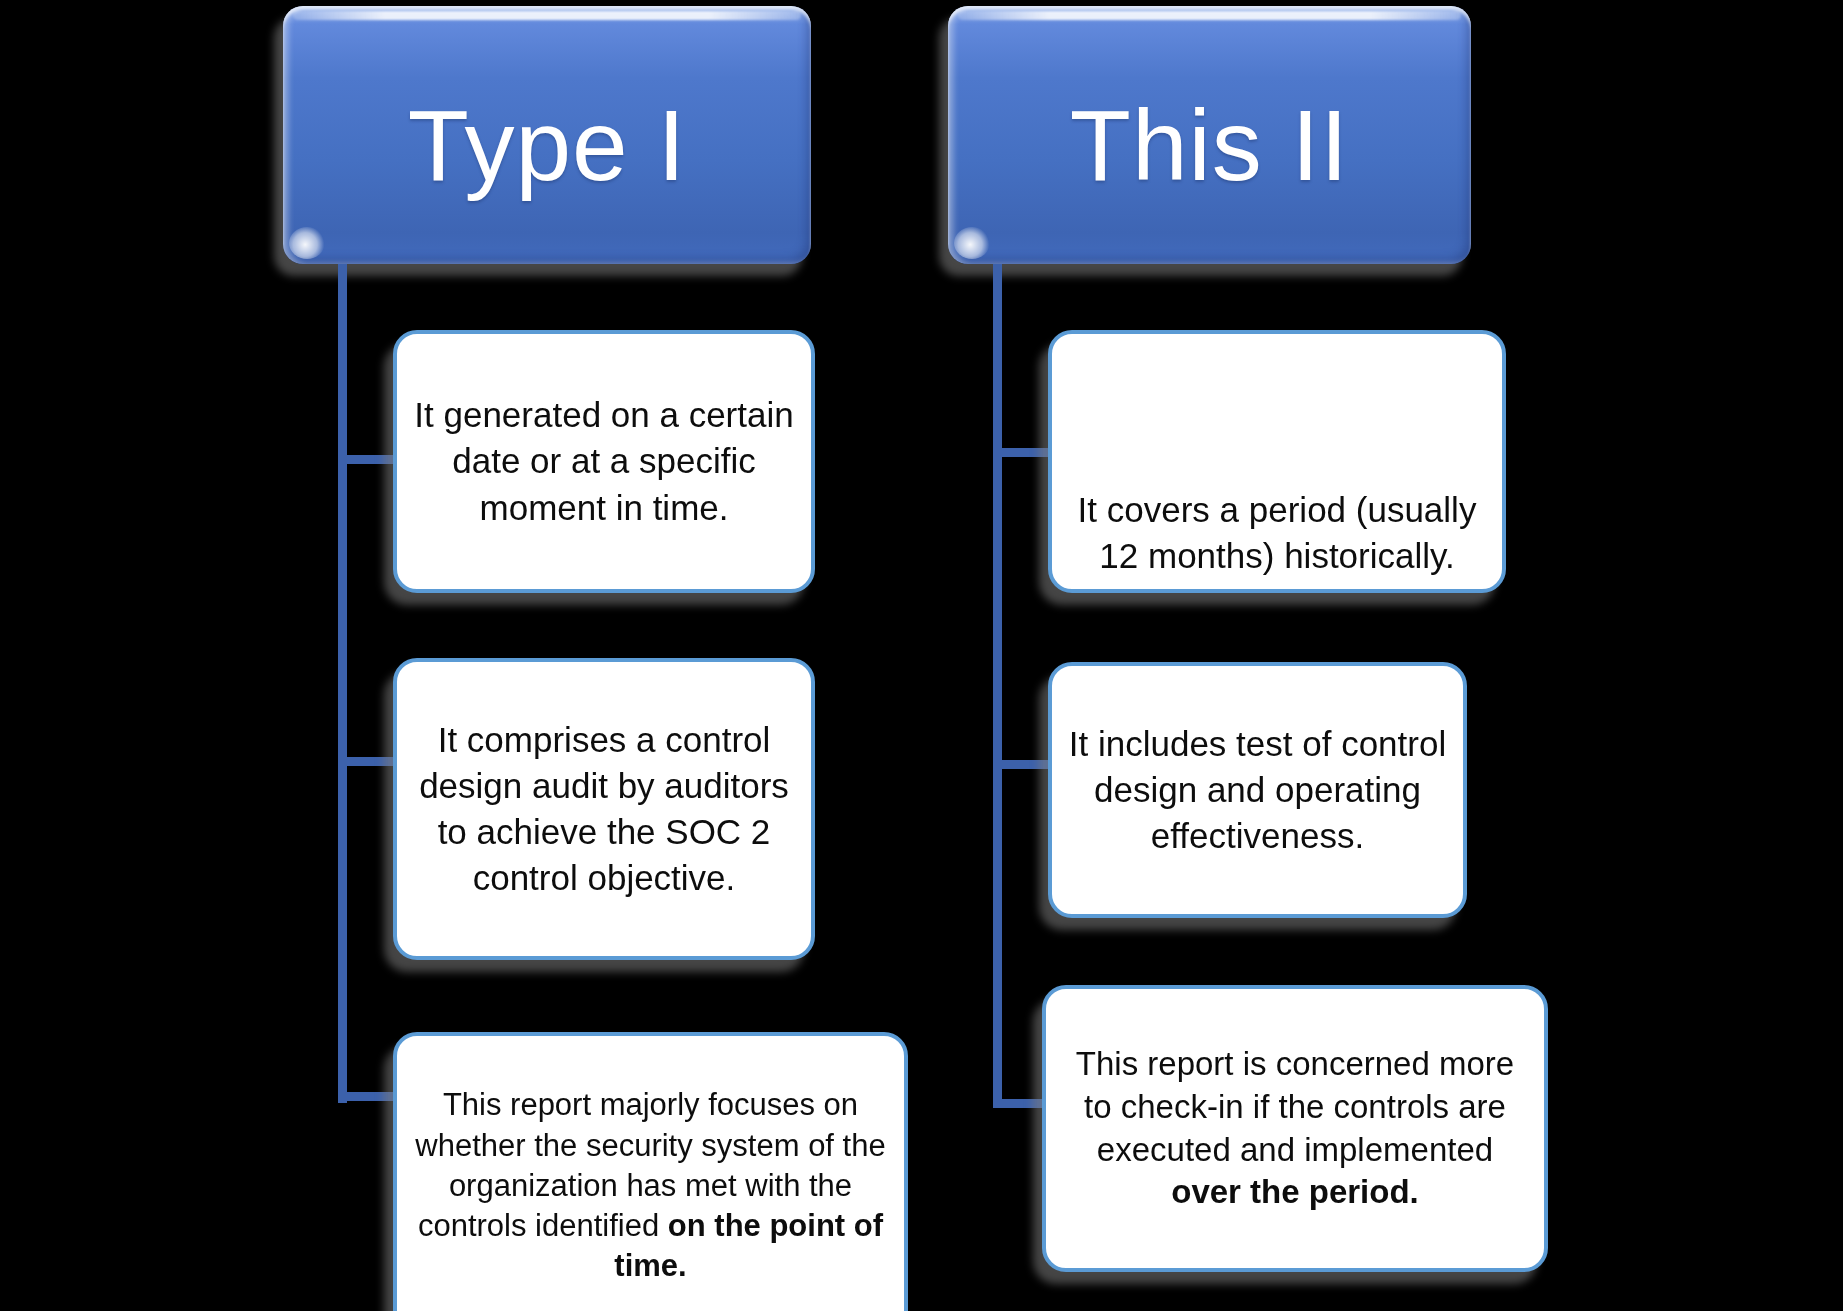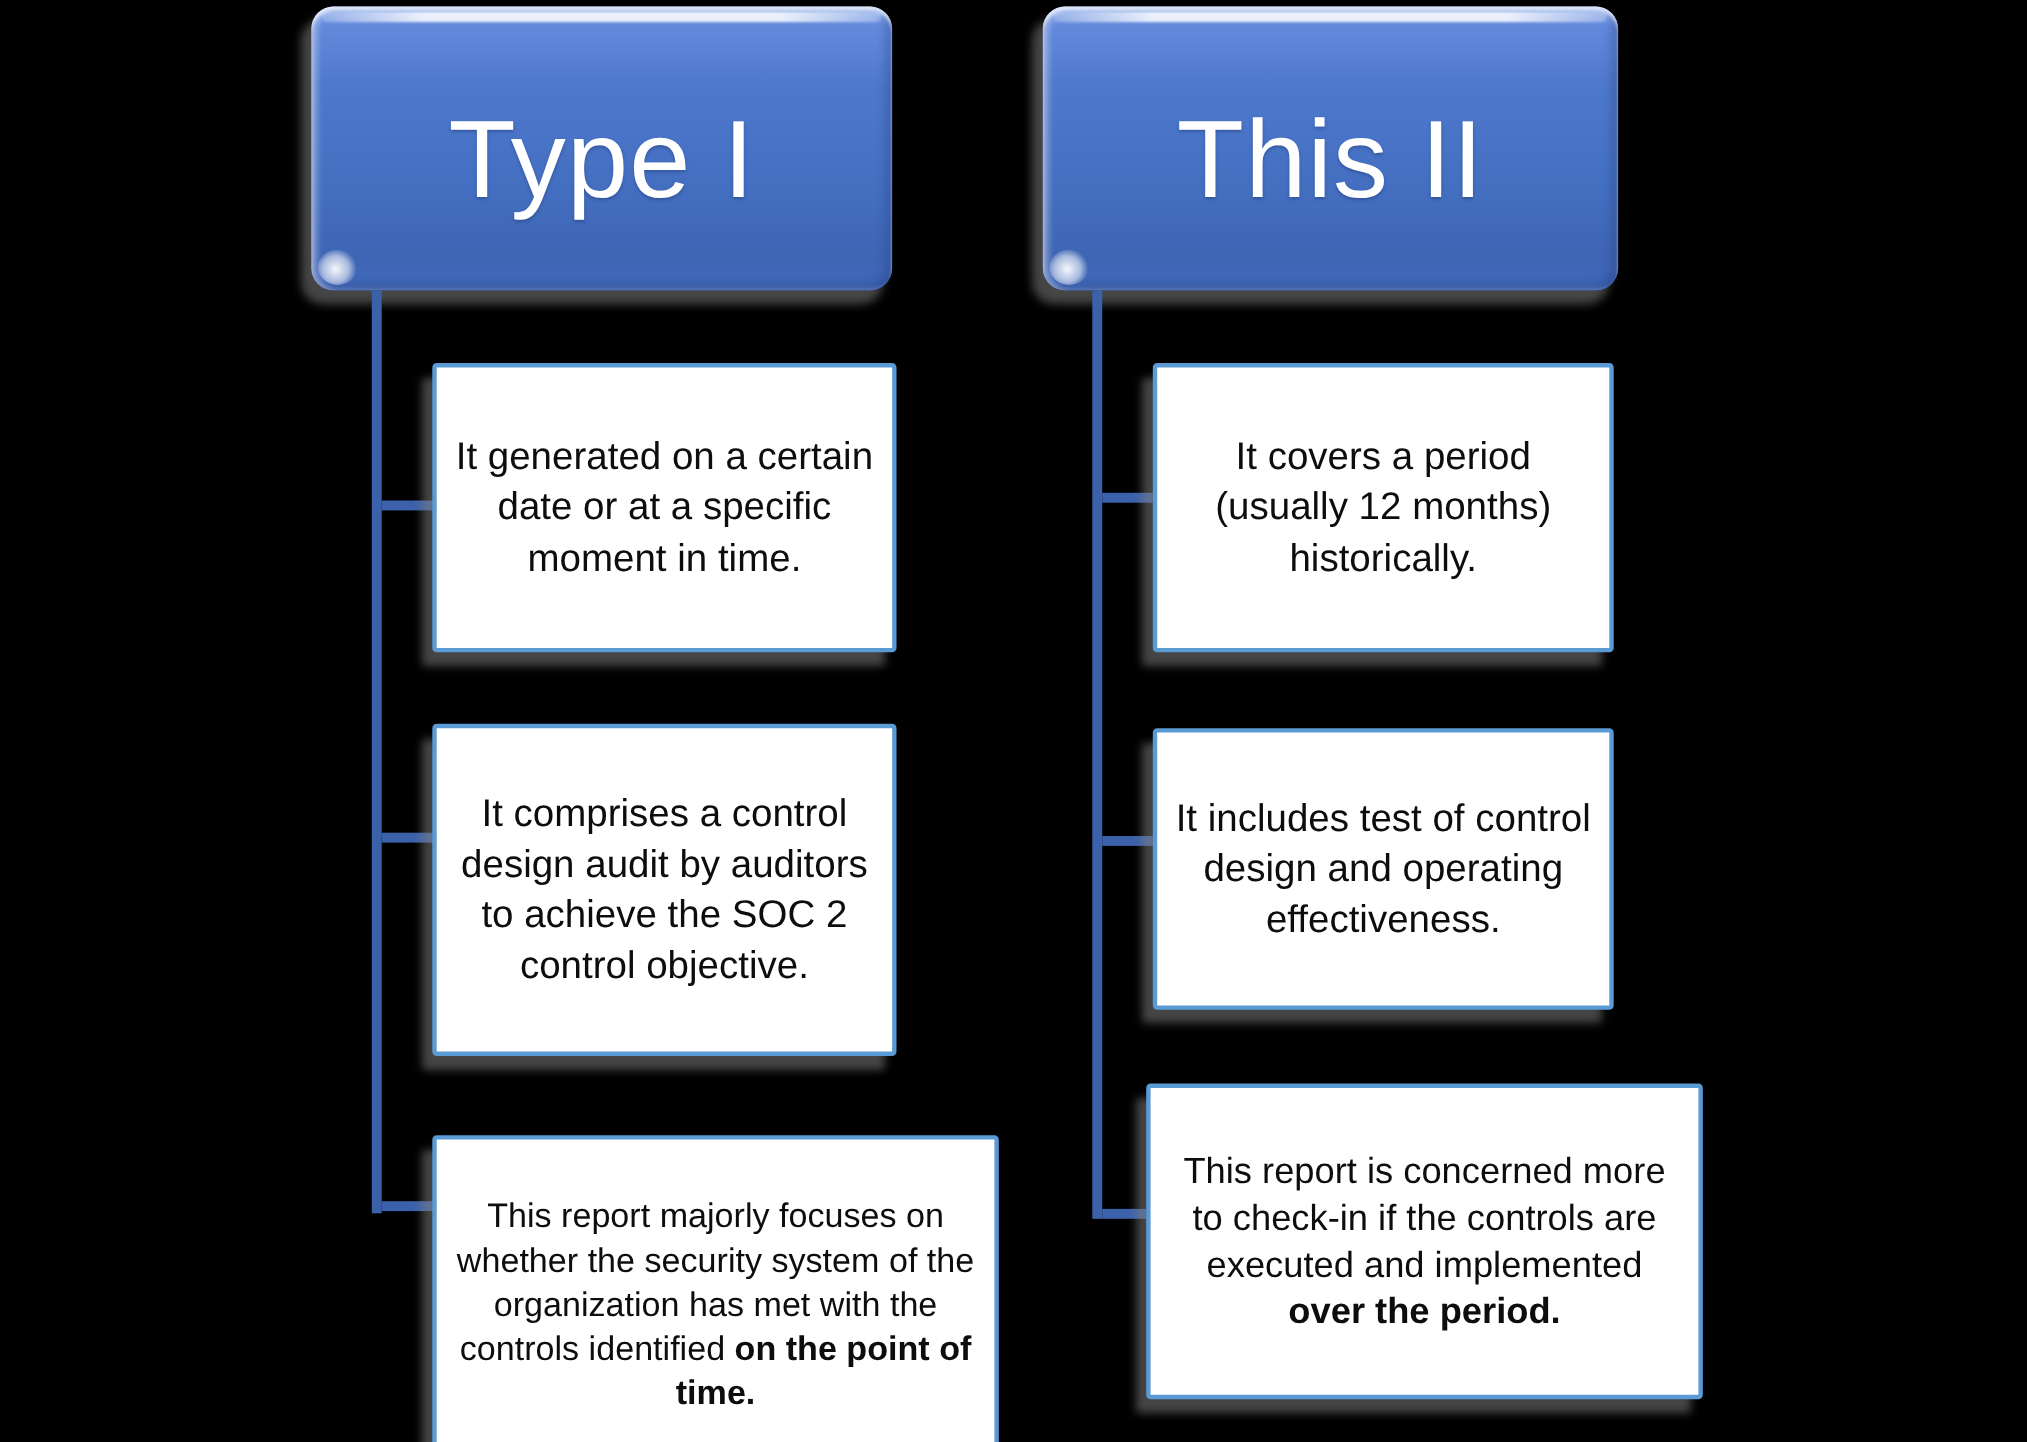--- a/index.html
+++ b/index.html
@@ -28,21 +28,21 @@
     content:"";position:absolute;left:6px;bottom:5px;width:36px;height:32px;border-radius:50%;
     background:radial-gradient(circle at 45% 55%,rgba(255,255,255,.95) 0%,rgba(255,255,255,.55) 45%,rgba(255,255,255,0) 72%);
   }
   .header-label{
     color:#fff;font-size:100px;font-weight:400;letter-spacing:1px;
     text-shadow:0 2px 3px rgba(20,40,90,.35);position:relative;z-index:2;margin-top:20px;
   }
 
   
   .box{
-    position:absolute;background:#fff;border:4px solid #5B9BD5;border-radius:4px;
+    position:absolute;background:#fff;border:4px solid #5B9BD5;border-radius:24px;
     display:flex;align-items:center;justify-content:center;text-align:center;
     box-sizing:border-box;padding:10px 16px;color:#0d0d0d;
     box-shadow:-10px 13px 8px -1px rgba(125,125,125,.55);
   }
   .box p{margin:0;font-size:35px;line-height:1.32;}
   .box.fs31 p{font-size:31px;line-height:1.3;}
   .box.fs33 p{font-size:33px;line-height:1.3;}
   .box b{font-weight:700;}
 
   
@@ -76,21 +76,21 @@
 
   <div class="header" style="left:948px;top:6px;width:523px;height:258px;">
     <span class="header-label">This II</span>
   </div>
 
   <div class="vline" style="left:993px;top:264px;width:9px;height:844px;"></div>
   <div class="stub" style="left:1002px;top:448px;width:46px;height:9px;"></div>
   <div class="stub" style="left:1002px;top:760px;width:46px;height:9px;"></div>
   <div class="stub" style="left:1002px;top:1099px;width:40px;height:9px;"></div>
 
-  <div class="box" style="left:1048px;top:330px;width:419px;height:263px;">
+  <div class="box" style="left:1048px;top:330px;width:458px;height:263px;align-items:flex-end;">
     <p><span>It covers a period (usually 12 months) historically.</span><b></b></p>
   </div>
 
   <div class="box" style="left:1048px;top:662px;width:419px;height:256px;">
     <p><span>It includes test of control design and operating effectiveness.</span><b></b></p>
   </div>
 
   <div class="box fs33" style="left:1042px;top:985px;width:506px;height:287px;">
     <p><span>This report is concerned more to check-in if the controls are executed and implemented </span><b>over the period.</b></p>
   </div>

